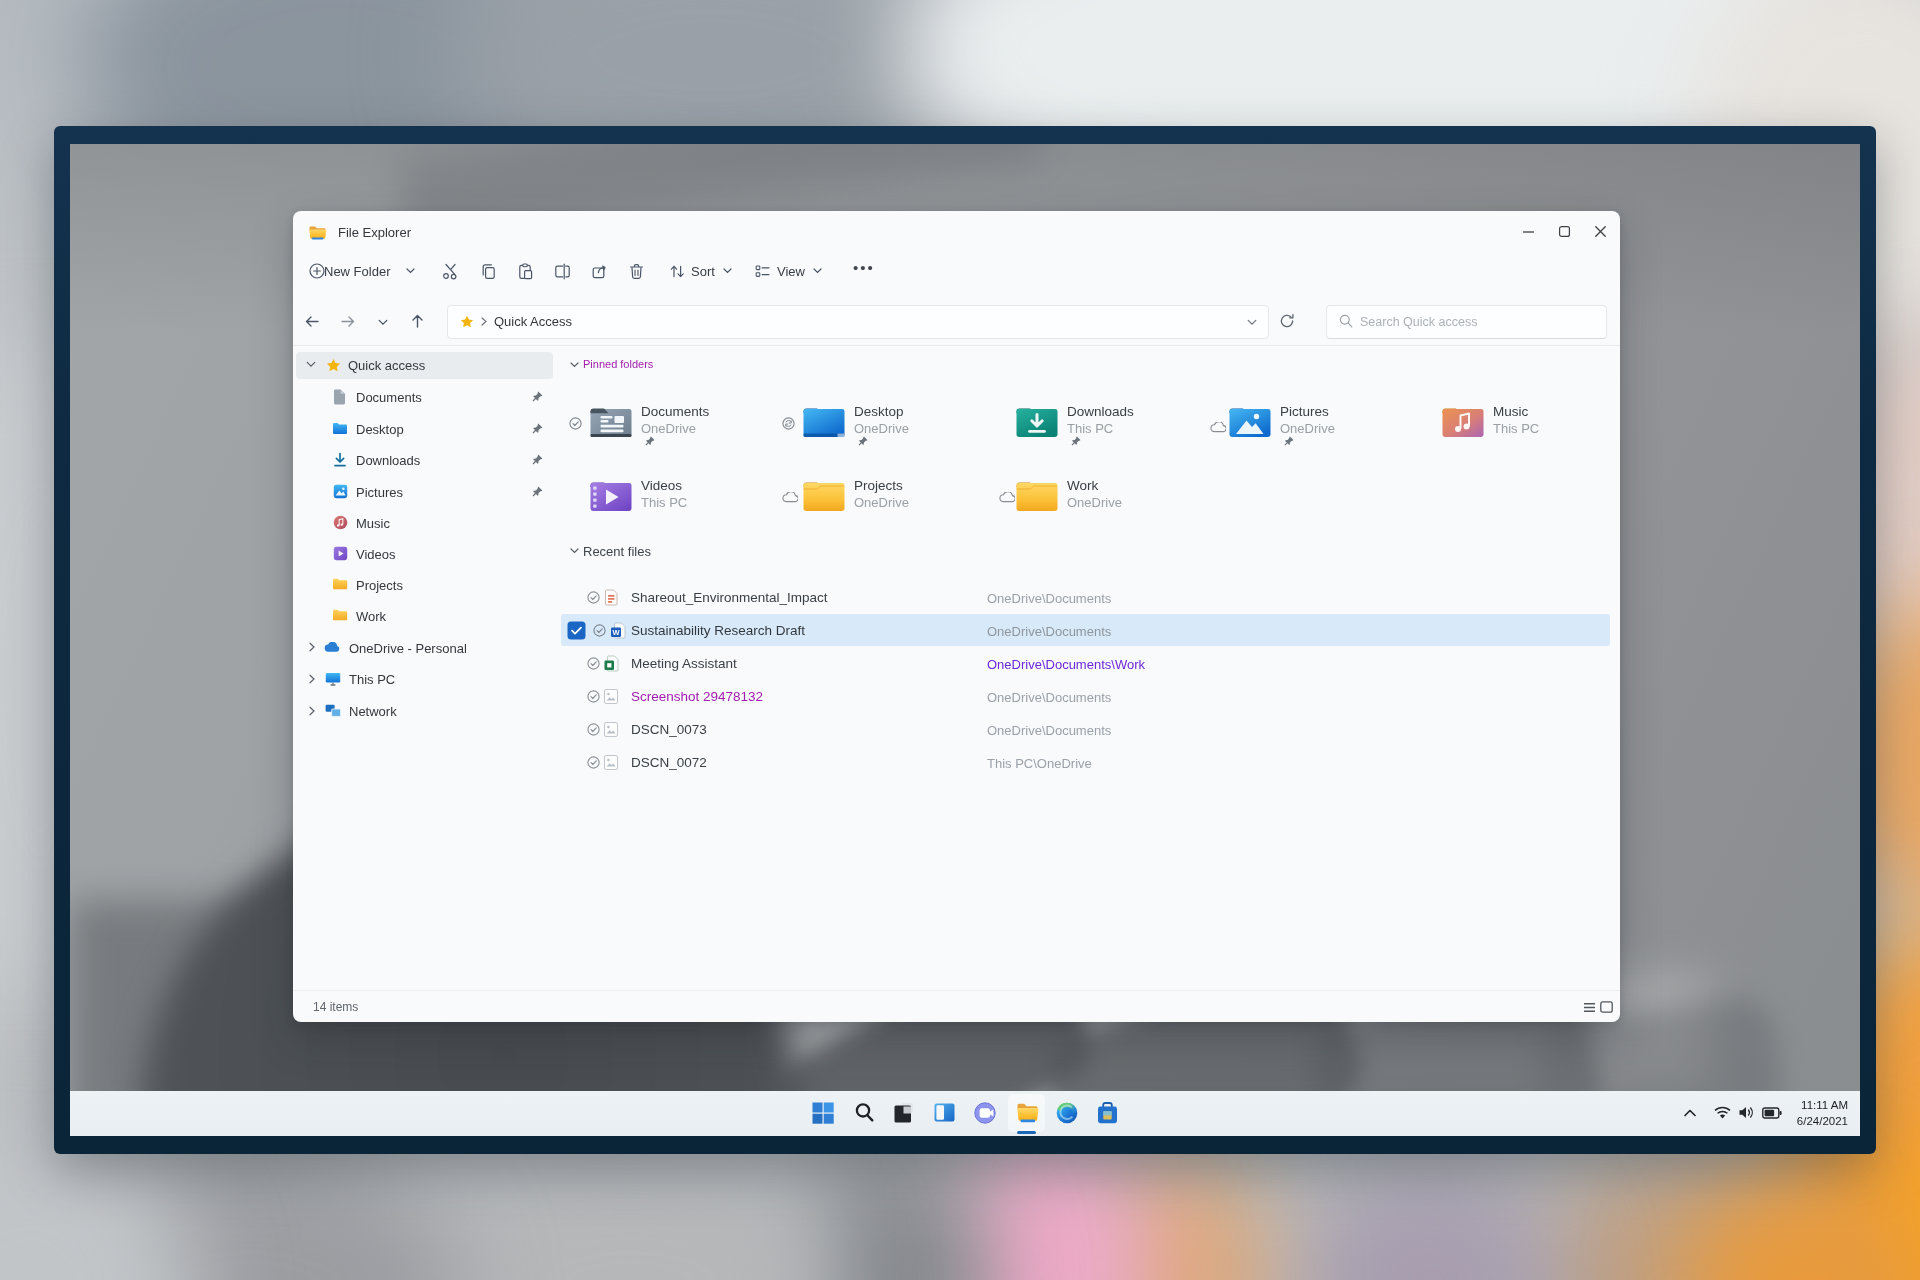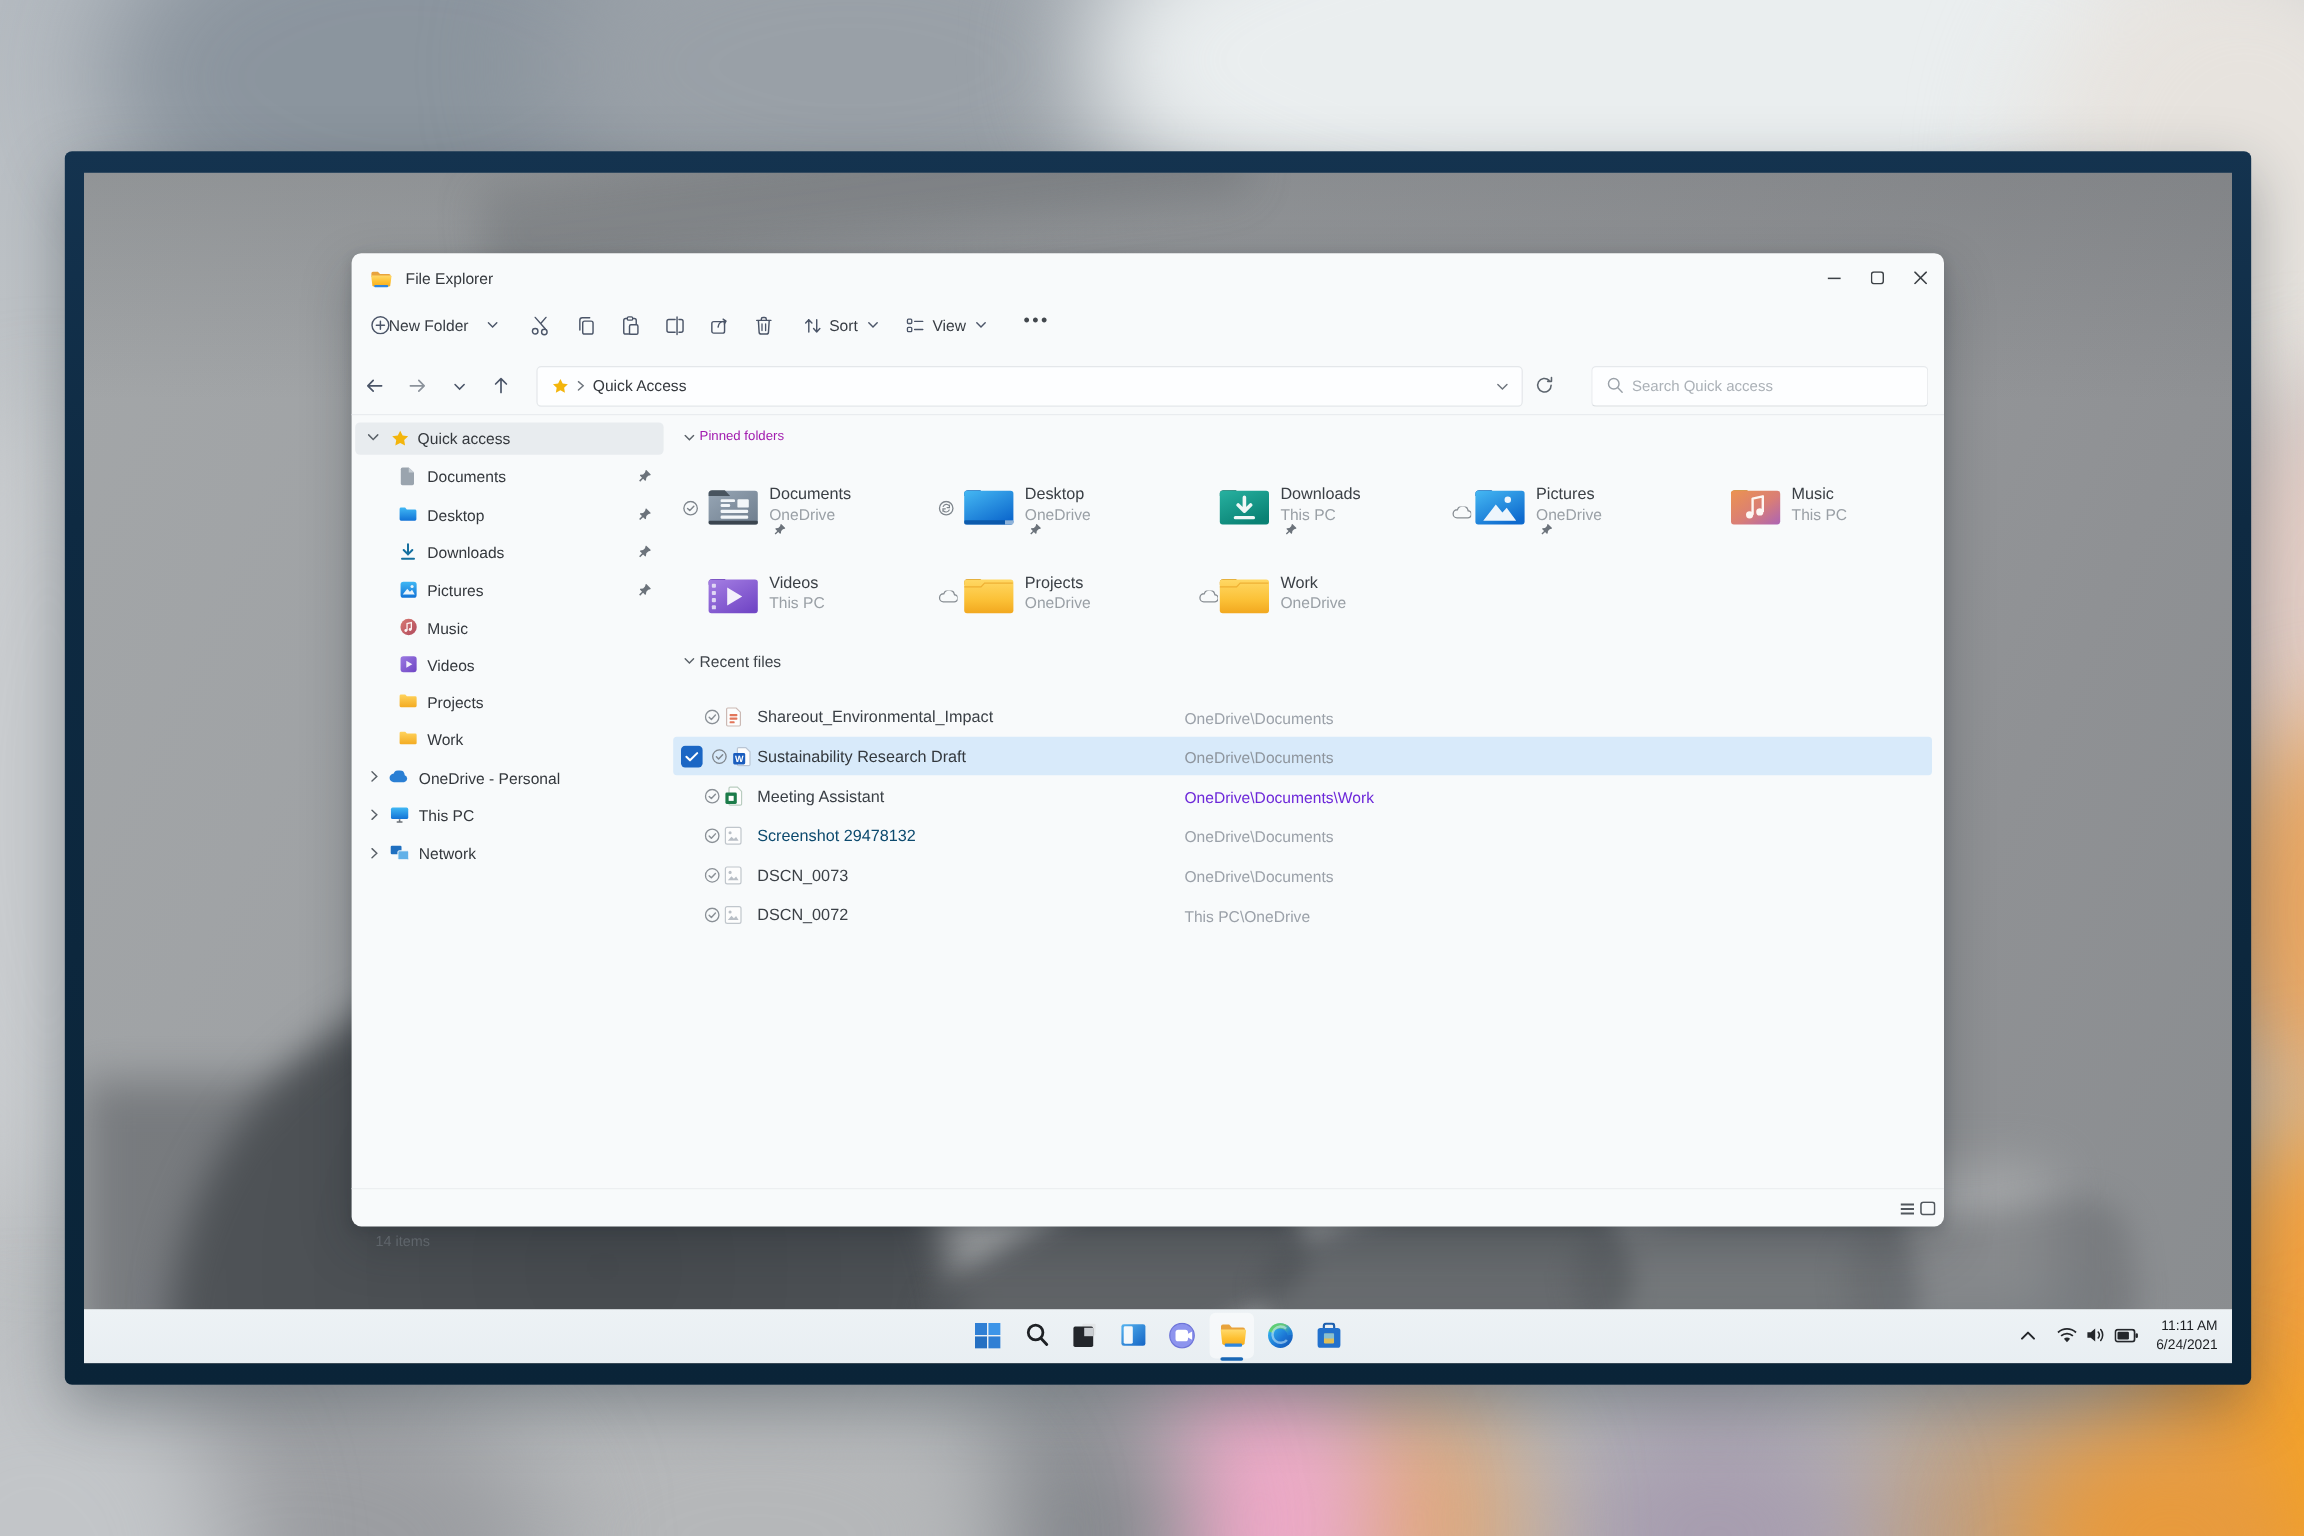--- a/index.html
+++ b/index.html
@@ -585,21 +585,21 @@
 
     <svg class="ic" style="left:294px;top:479px" width="13" height="13" viewBox="0 0 13 13">
         <circle cx="6.5" cy="6.5" r="5.6" fill="none" stroke="#8a9096" stroke-width="1.1"></circle>
         <path d="M4 6.7 L5.8 8.5 L9.2 4.9" fill="none" stroke="#8a9096" stroke-width="1.2" stroke-linecap="round" stroke-linejoin="round"></path>
       </svg>
     <svg class="ic" style="left:310px;top:477px" width="16" height="17" viewBox="0 0 16 17">
       <rect x="1.5" y="1.5" width="13" height="14" rx="1.6" fill="#fdfdfd" stroke="#c0c6cc" stroke-width="1"></rect>
       <circle cx="5.4" cy="6" r="1.3" fill="#b9bfc6"></circle>
       <path d="M3.5 12.6 L6.6 9.2 L8.6 11.2 L10.4 9.4 L12.5 12.6 z" fill="#b9bfc6"></path>
     </svg>
-    <div class="tx" style="left:338px;top:478px;font-size:13.5px;color:#0c4a6e">Screenshot 29478132</div>
+    <div class="tx" style="left:338px;top:478px;font-size:13.5px;color:#a21caf">Screenshot 29478132</div>
     <div class="tx" style="left:694px;top:479px;font-size:13px;color:#9ba1a9">OneDrive\Documents</div>
 
     <svg class="ic" style="left:294px;top:512px" width="13" height="13" viewBox="0 0 13 13">
         <circle cx="6.5" cy="6.5" r="5.6" fill="none" stroke="#8a9096" stroke-width="1.1"></circle>
         <path d="M4 6.7 L5.8 8.5 L9.2 4.9" fill="none" stroke="#8a9096" stroke-width="1.2" stroke-linecap="round" stroke-linejoin="round"></path>
       </svg>
     <svg class="ic" style="left:310px;top:510px" width="16" height="17" viewBox="0 0 16 17">
       <rect x="1.5" y="1.5" width="13" height="14" rx="1.6" fill="#fdfdfd" stroke="#c0c6cc" stroke-width="1"></rect>
       <circle cx="5.4" cy="6" r="1.3" fill="#b9bfc6"></circle>
       <path d="M3.5 12.6 L6.6 9.2 L8.6 11.2 L10.4 9.4 L12.5 12.6 z" fill="#b9bfc6"></path>
@@ -613,21 +613,21 @@
       </svg>
     <svg class="ic" style="left:310px;top:543px" width="16" height="17" viewBox="0 0 16 17">
       <rect x="1.5" y="1.5" width="13" height="14" rx="1.6" fill="#fdfdfd" stroke="#c0c6cc" stroke-width="1"></rect>
       <circle cx="5.4" cy="6" r="1.3" fill="#b9bfc6"></circle>
       <path d="M3.5 12.6 L6.6 9.2 L8.6 11.2 L10.4 9.4 L12.5 12.6 z" fill="#b9bfc6"></path>
     </svg>
     <div class="tx" style="left:338px;top:544px;font-size:13.5px;color:#3b4046">DSCN_0072</div>
     <div class="tx" style="left:694px;top:545px;font-size:13px;color:#9ba1a9">This PC\OneDrive</div>
 
     <div class="abs" style="left:0;top:779px;width:1327px;height:1px;background:#eceff1"></div>
-    <div class="tx" style="left:20px;top:816px;font-size:12px;color:#5f656b">14 items</div>
+    <div class="tx" style="left:20px;top:789px;font-size:12px;color:#5f656b">14 items</div>
     <svg class="ic" style="left:1290px;top:791px" width="13" height="11" viewBox="0 0 13 11">
       <path d="M1 1.8 H12 M1 5.5 H12 M1 9.2 H12" stroke="#51575d" stroke-width="1.6"></path>
     </svg>
     <svg class="ic" style="left:1307px;top:790px" width="13" height="12" viewBox="0 0 13 12">
       <rect x="0.8" y="0.8" width="11.4" height="10.4" rx="2" fill="none" stroke="#51575d" stroke-width="1.3"></rect>
     </svg>
   </div>
 </div>
 
 </body></html>

